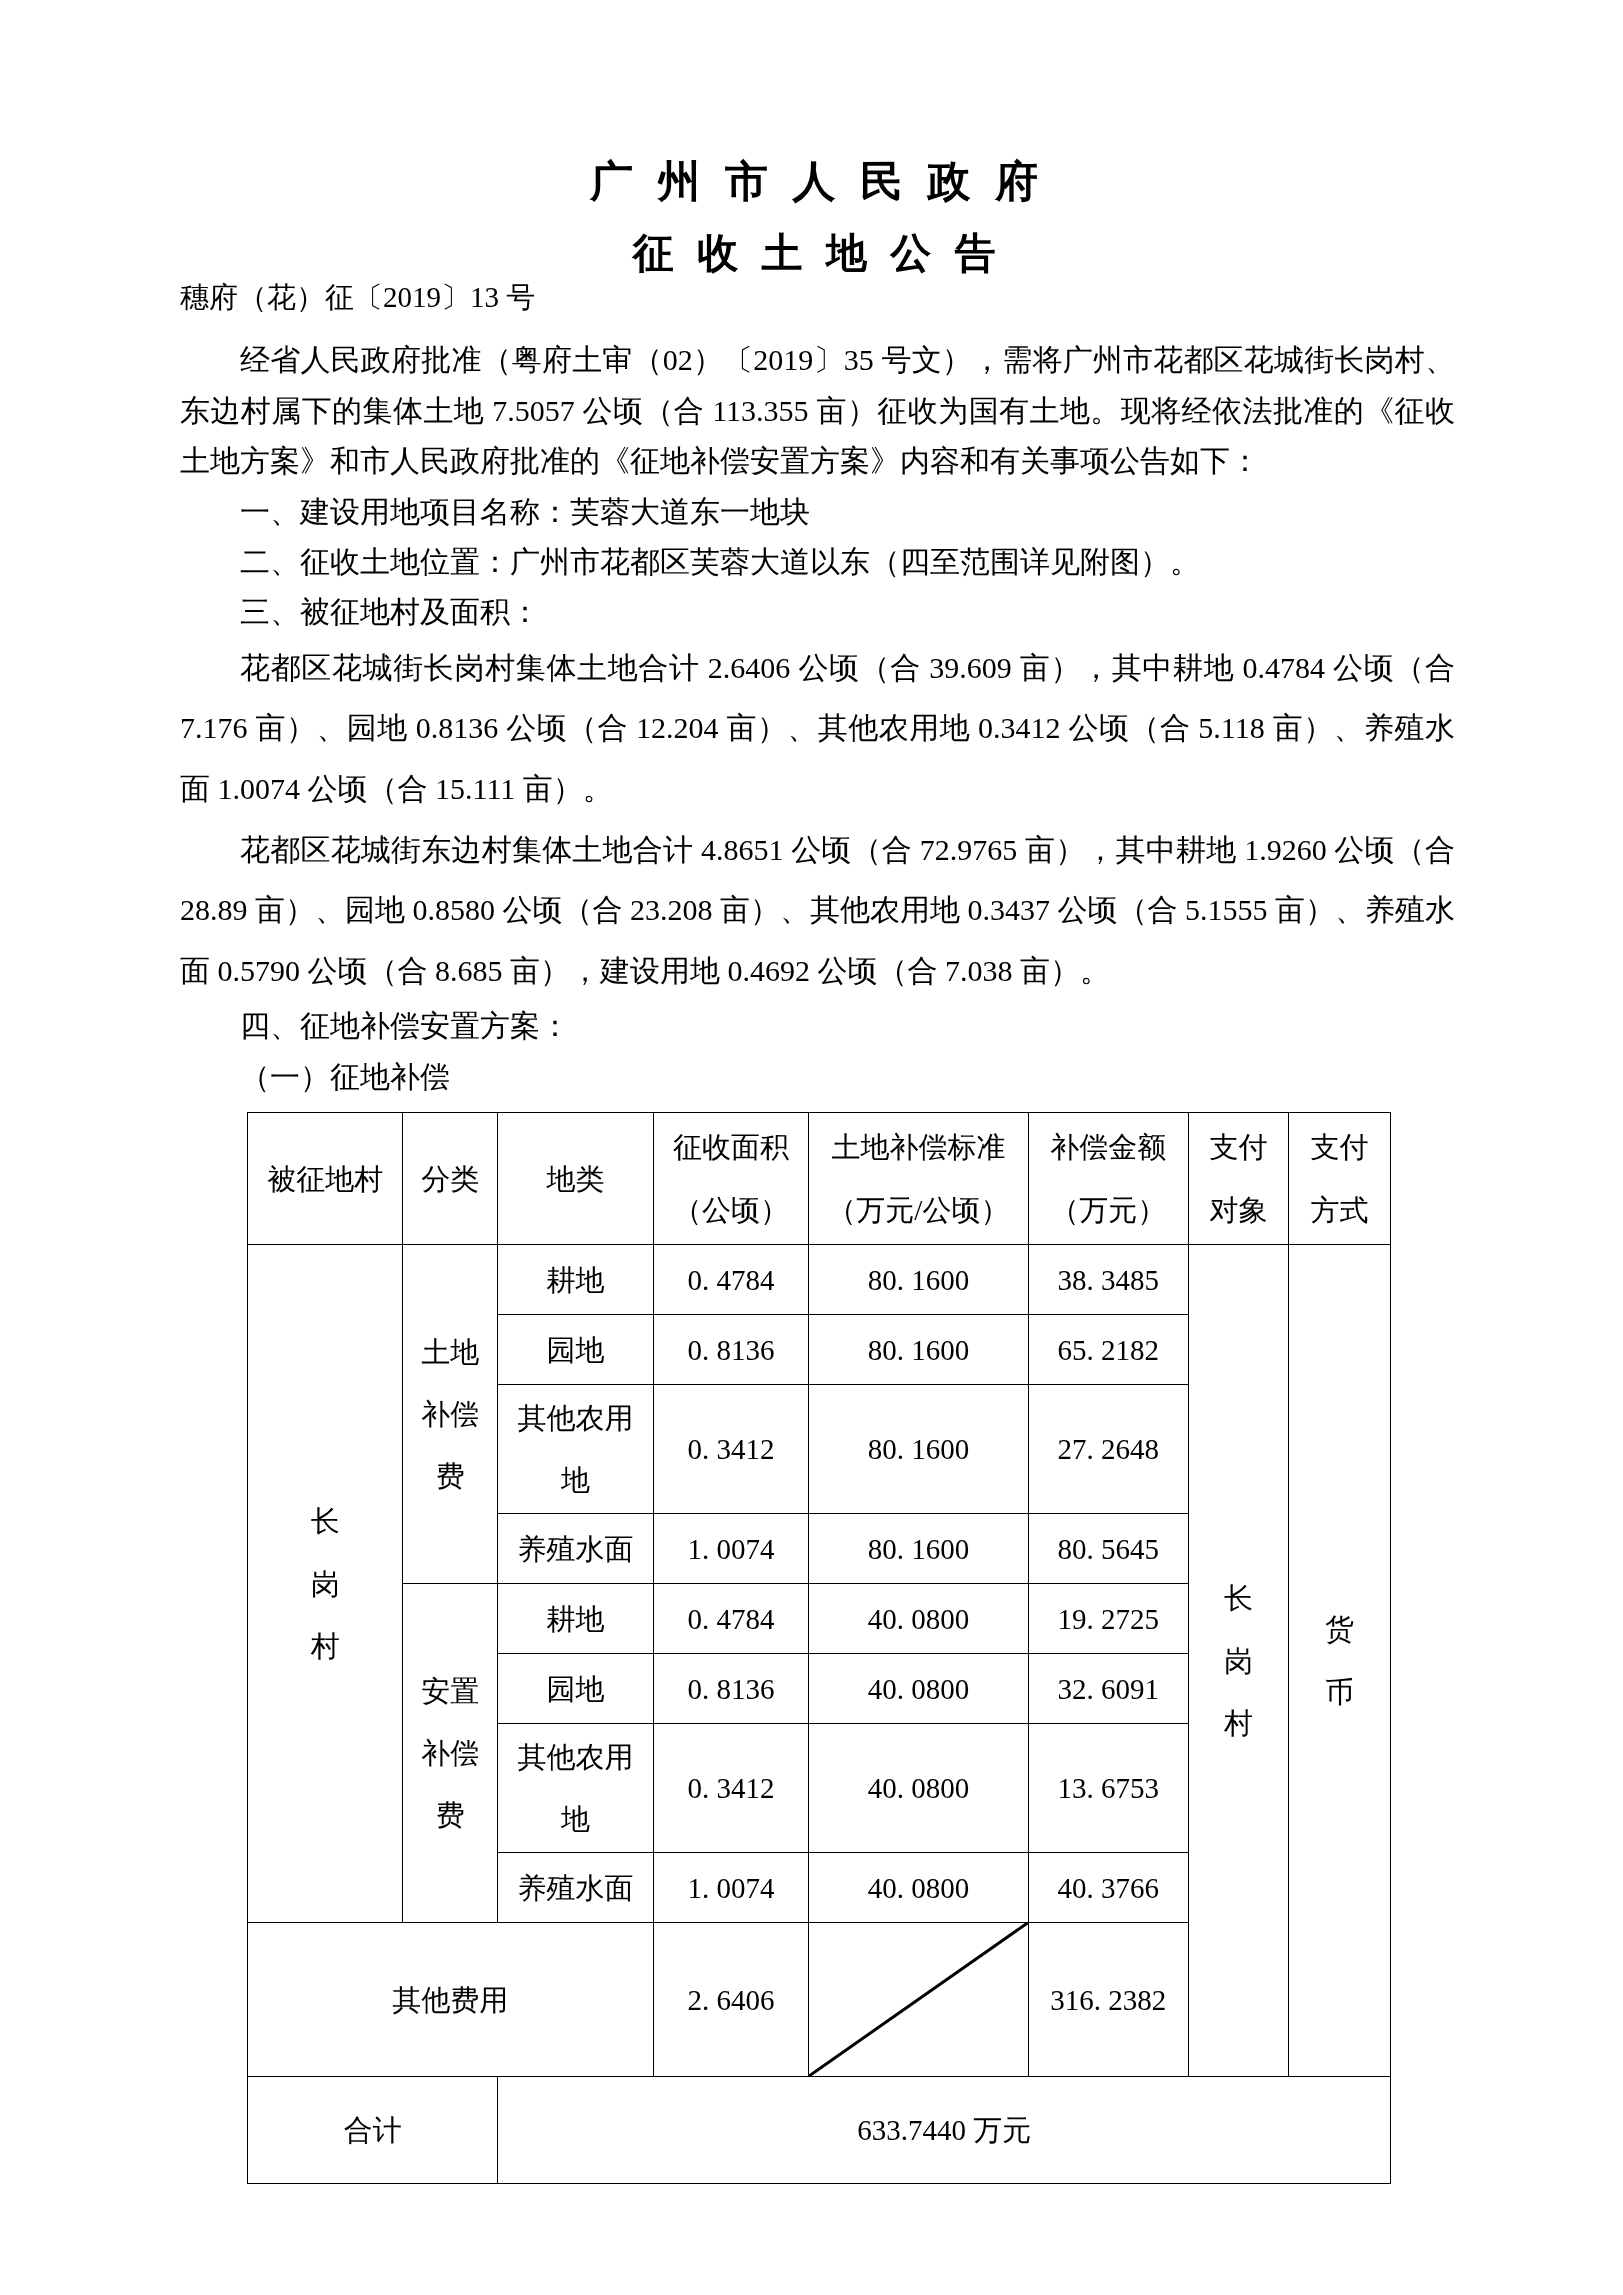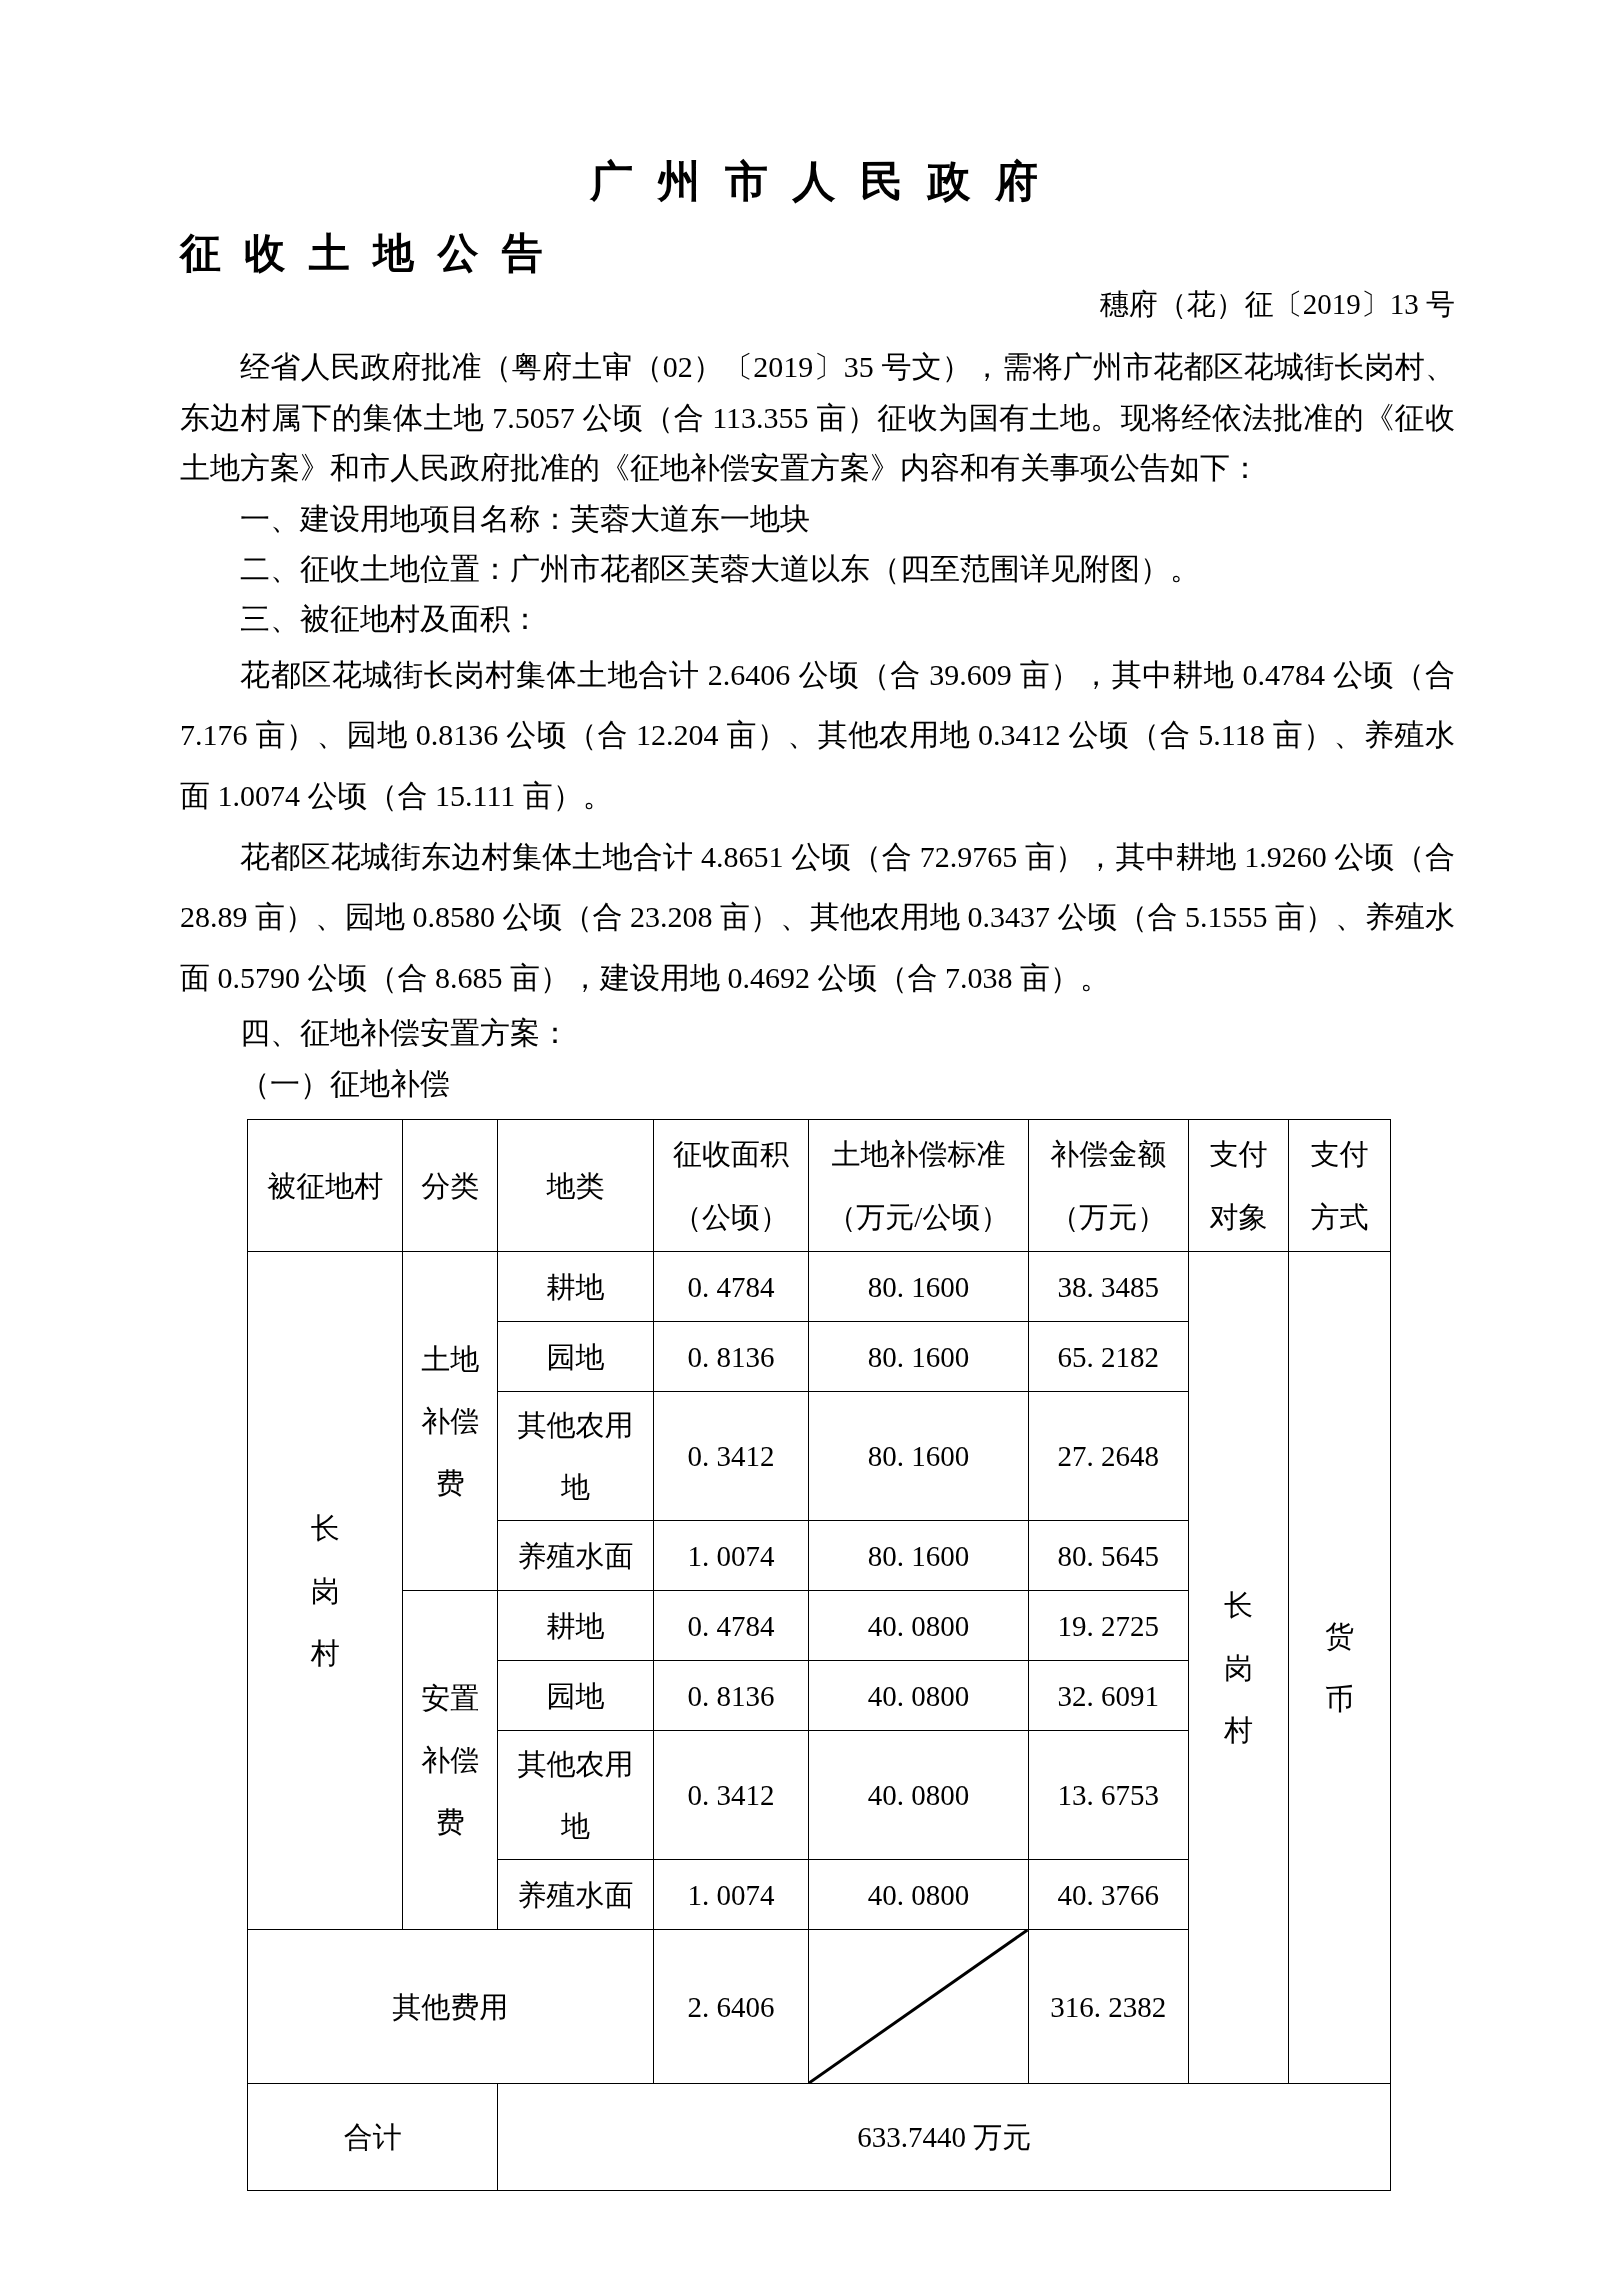--- a/index.html
+++ b/index.html
@@ -20,29 +20,30 @@
   .doc-title {
     text-align: center;
     font-size: 43px;
     font-weight: bold;
     letter-spacing: 0.16em;
     line-height: 1.15;
     margin-bottom: 24px;
     white-space: nowrap;
   }
   .doc-subtitle {
+    text-align: center;
     font-size: 41px;
     font-weight: bold;
     letter-spacing: 0.16em;
     line-height: 1.15;
-    margin-bottom: 9px;
+    margin-bottom: 2px;
     white-space: nowrap;
   }
   .doc-number {
-    text-align: right;
+    text-align: left;
     font-size: 29px;
     line-height: 1.2;
     margin-bottom: 21px;
   }
   p.para {
     font-size: 30px;
     line-height: 1.68;
     text-indent: 2em;
     text-align: justify;
   }

